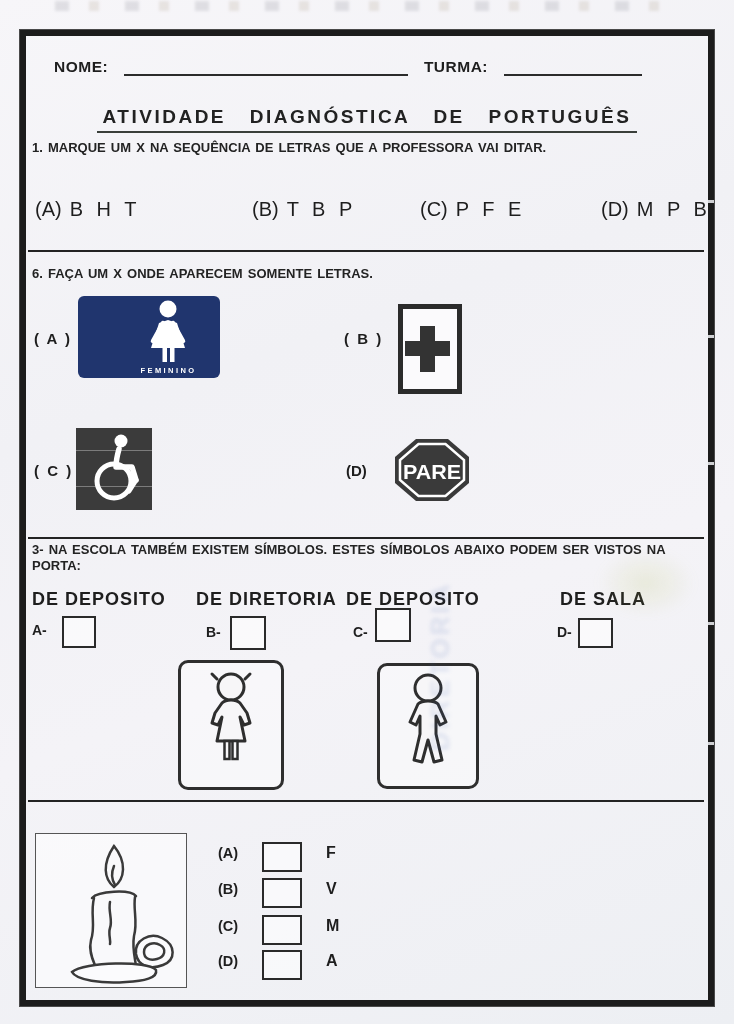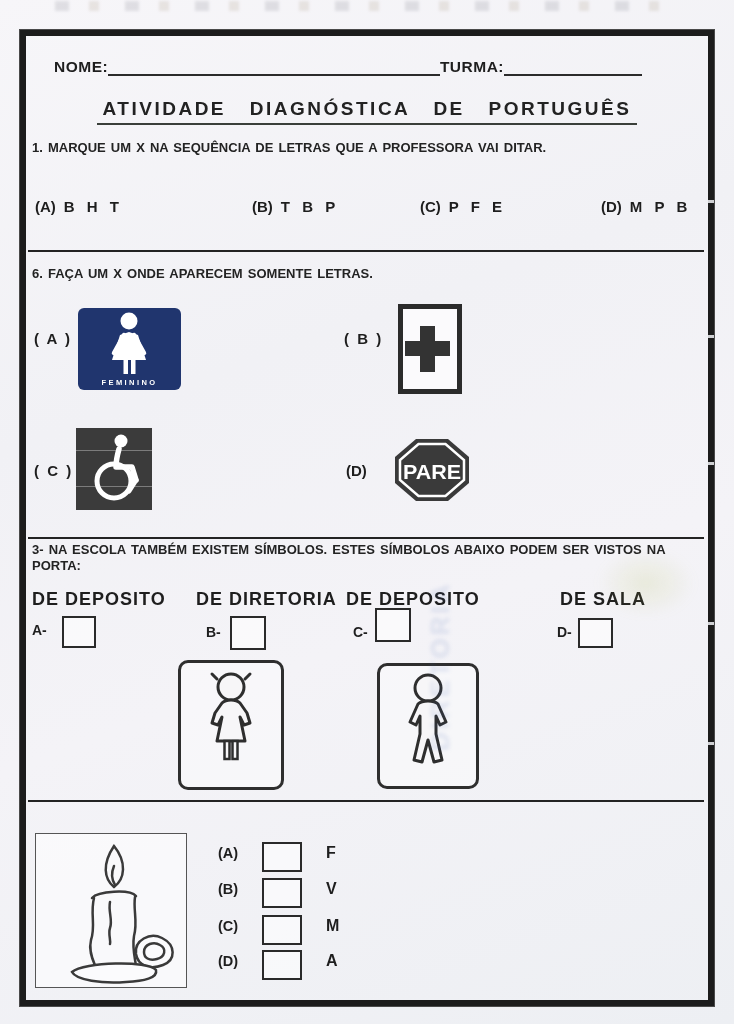--- a/index.html
+++ b/index.html
@@ -7,35 +7,35 @@
     position:relative;width:734px;height:1024px;overflow:hidden;
     background:linear-gradient(160deg,#f7f6f9 0%,#f1f1f5 35%,#f4f3f7 60%,#edeff3 100%);
     font-family:"Liberation Sans", sans-serif;color:#1e1e1e;
   }
   .frame{
     position:absolute;left:20px;top:30px;width:682px;height:964px;
     border:6px solid #1c1c1c;box-shadow:0 0 0 1px #4a4a4a;
   }
   .abs{position:absolute;}
   
-  .header{position:absolute;left:28px;top:22px;width:588px;display:flex;align-items:flex-end;}
+  .header{position:absolute;left:28px;top:22px;width:588px;display:flex;align-items:flex-end;gap:16px;}
   .hlabel{font-size:15.5px;font-weight:700;letter-spacing:.5px;white-space:nowrap;}
   .uline{border-bottom:2px solid #2b2b2b;height:16px;display:inline-block;}
   .grow{flex:1;}
   .turma{width:138px;}
   
   .title-wrap{position:absolute;left:0;top:62px;width:100%;text-align:center;}
   .title{
     display:inline-block;font-size:19px;font-weight:700;letter-spacing:2.5px;word-spacing:16px;
-    border-bottom:2.5px solid #3a3f3a;padding:0 6px 3px 6px;color:#222;
+    border-bottom:2.5px solid #3a3f3a;padding:0 6px 3px 6px;color:#222;margin-top:8px;
   }
   .prompt{font-size:13px;font-weight:700;letter-spacing:0px;word-spacing:1.5px;color:#232323;}
   .sep{position:absolute;left:2px;width:676px;height:2px;background:#232323;}
   
-  .q1opt{position:absolute;font-size:15px;font-weight:700;white-space:nowrap;}
+  .q1opt{position:absolute;font-size:20px;font-weight:400;white-space:nowrap;}
   .q1letters{margin-left:8px;letter-spacing:4px;}
   
   .q2label{position:absolute;font-size:15px;font-weight:700;letter-spacing:2px;}
   .sign-fem{position:absolute;background:#20356e;border-radius:6px;}
   .sign-cross{position:absolute;background:#fbfafc;border:5px solid #2b2b2b;}
   .sign-cross .vbar{position:absolute;left:17px;top:17px;width:15px;height:46px;background:#333;}
   .sign-cross .hbar{position:absolute;left:2px;top:32px;width:45px;height:15px;background:#333;}
   .sign-wheel{position:absolute;background:#3b3b3b;}
   .scanline{position:absolute;left:0;width:100%;height:1px;background:rgba(245,245,245,.35);}
   
@@ -94,21 +94,21 @@
     </div>
     <div class="q1opt" style="left:534px;top:162px;margin-left:41px;">
       <span>(D)</span><span class="q1letters">M P B</span>
     </div>
 
     <div class="sep" style="top:214px;"></div>
 
     <div class="prompt abs" style="left:6px;top:230px;">6. FAÇA UM X ONDE APARECEM SOMENTE LETRAS.</div>
 
     <span class="q2label" style="left:8px;top:294px;">( A )</span>
-    <div class="sign-fem" style="left:52px;top:272px;width:103px;height:82px;">
+    <div class="sign-fem" style="left:52px;top:260px;width:103px;height:82px;padding-left:39px;">
       <svg width="103" height="82" viewBox="0 0 103 82">
         <circle cx="51" cy="13" r="8.5" fill="#fff"></circle>
         <path d="M51,24 L60,27 L68,52 L34,52 L42,27 Z" fill="#fff"></path>
         <path d="M46,27 L36,45 M56,27 L66,45" stroke="#fff" stroke-width="4.5" stroke-linecap="round" fill="none"></path>
         <rect x="45.5" y="52" width="4.5" height="14" fill="#fff"></rect>
         <rect x="53" y="52" width="4.5" height="14" fill="#fff"></rect>
         <text x="51.5" y="77" text-anchor="middle" font-size="7.5" letter-spacing="2.4" font-weight="bold" fill="#fff">FEMININO</text>
       </svg>
     </div>
 

